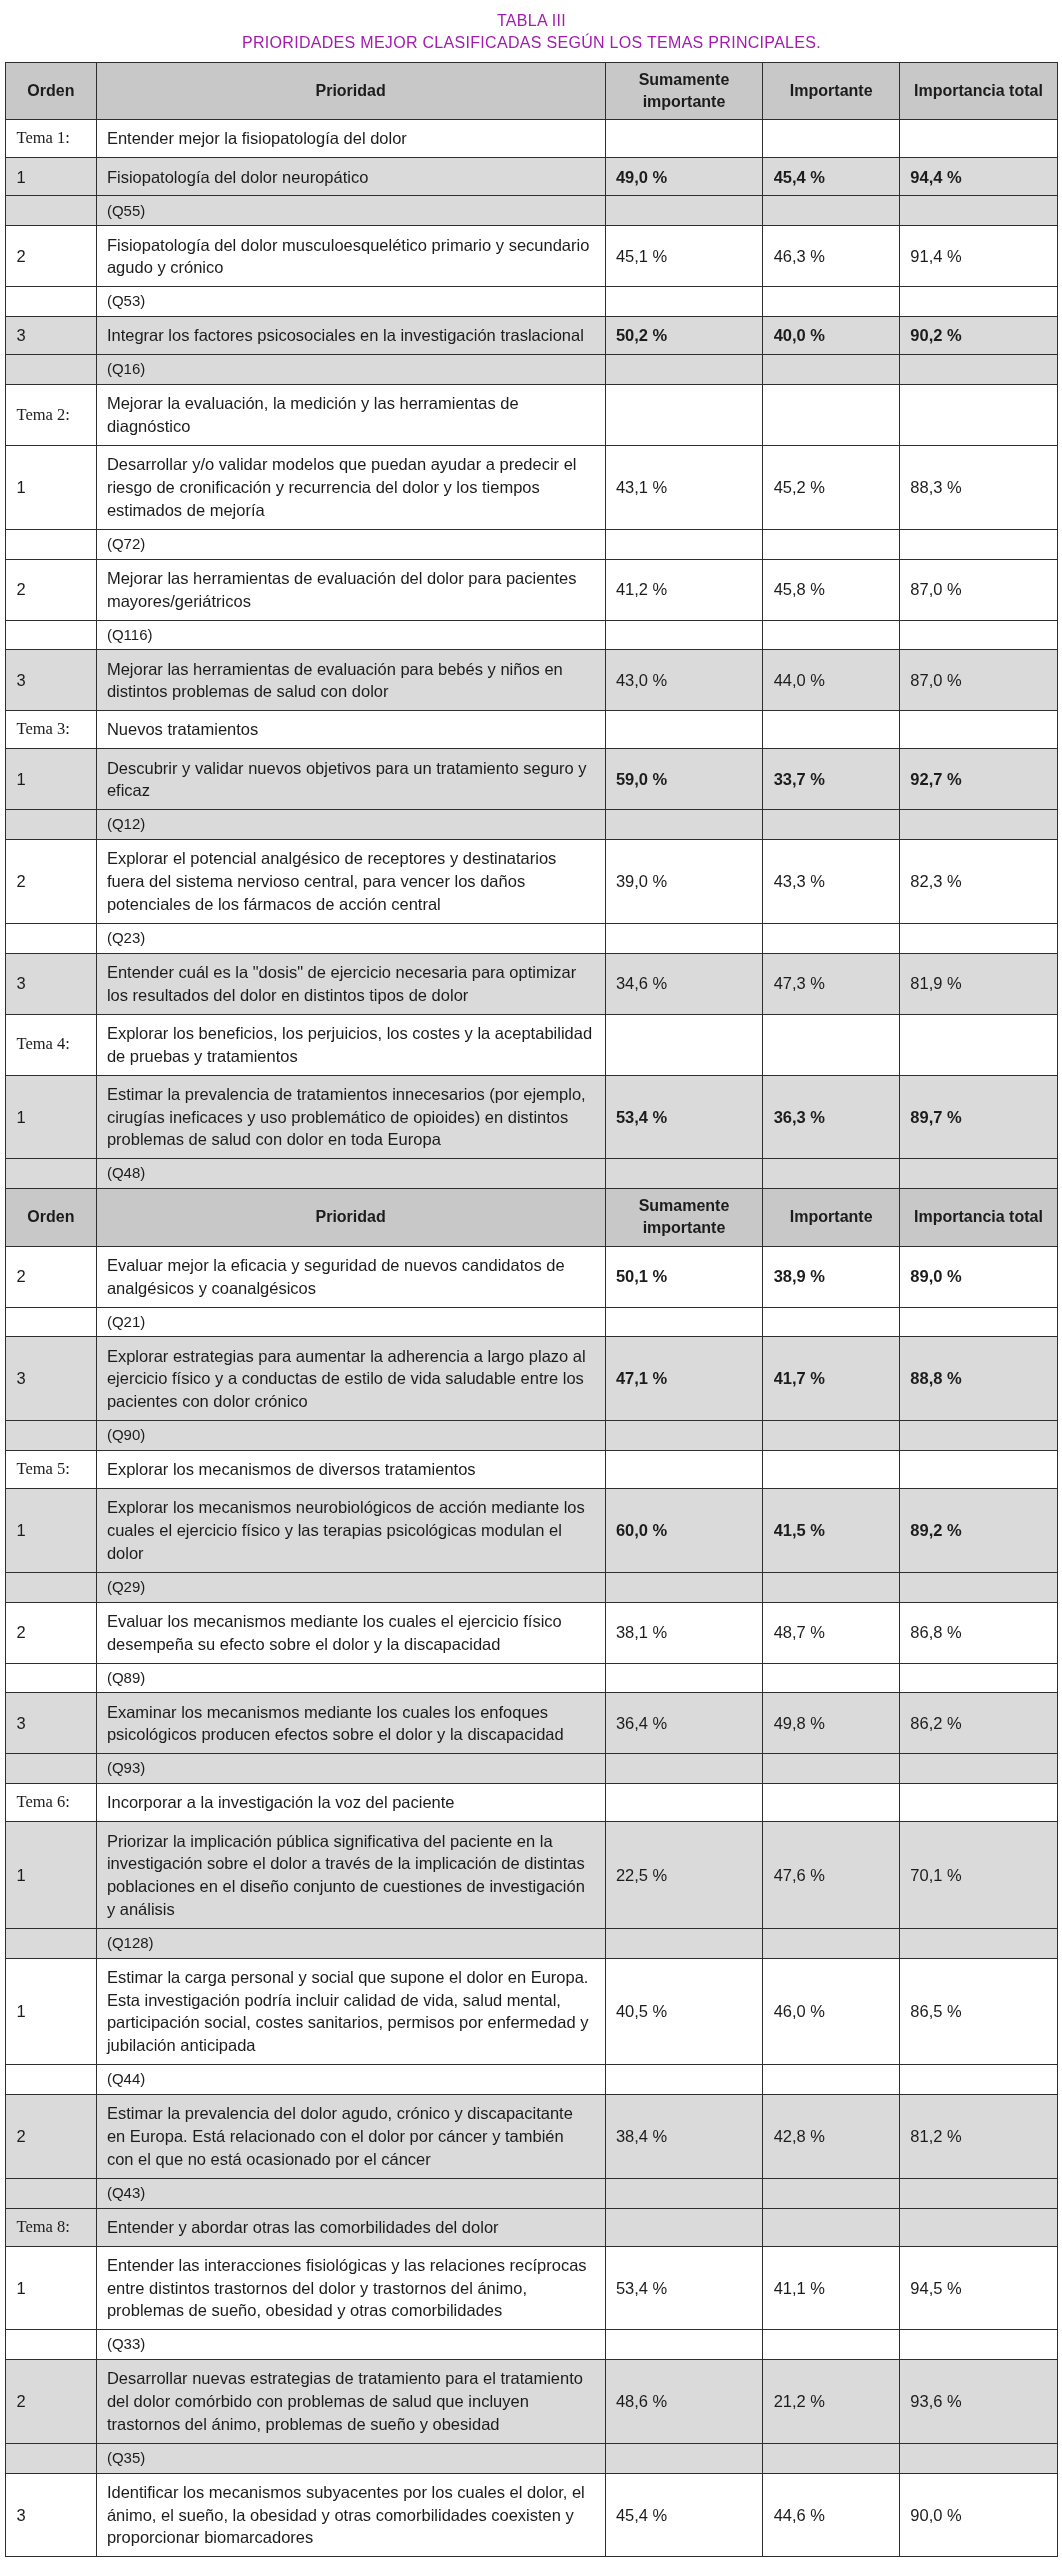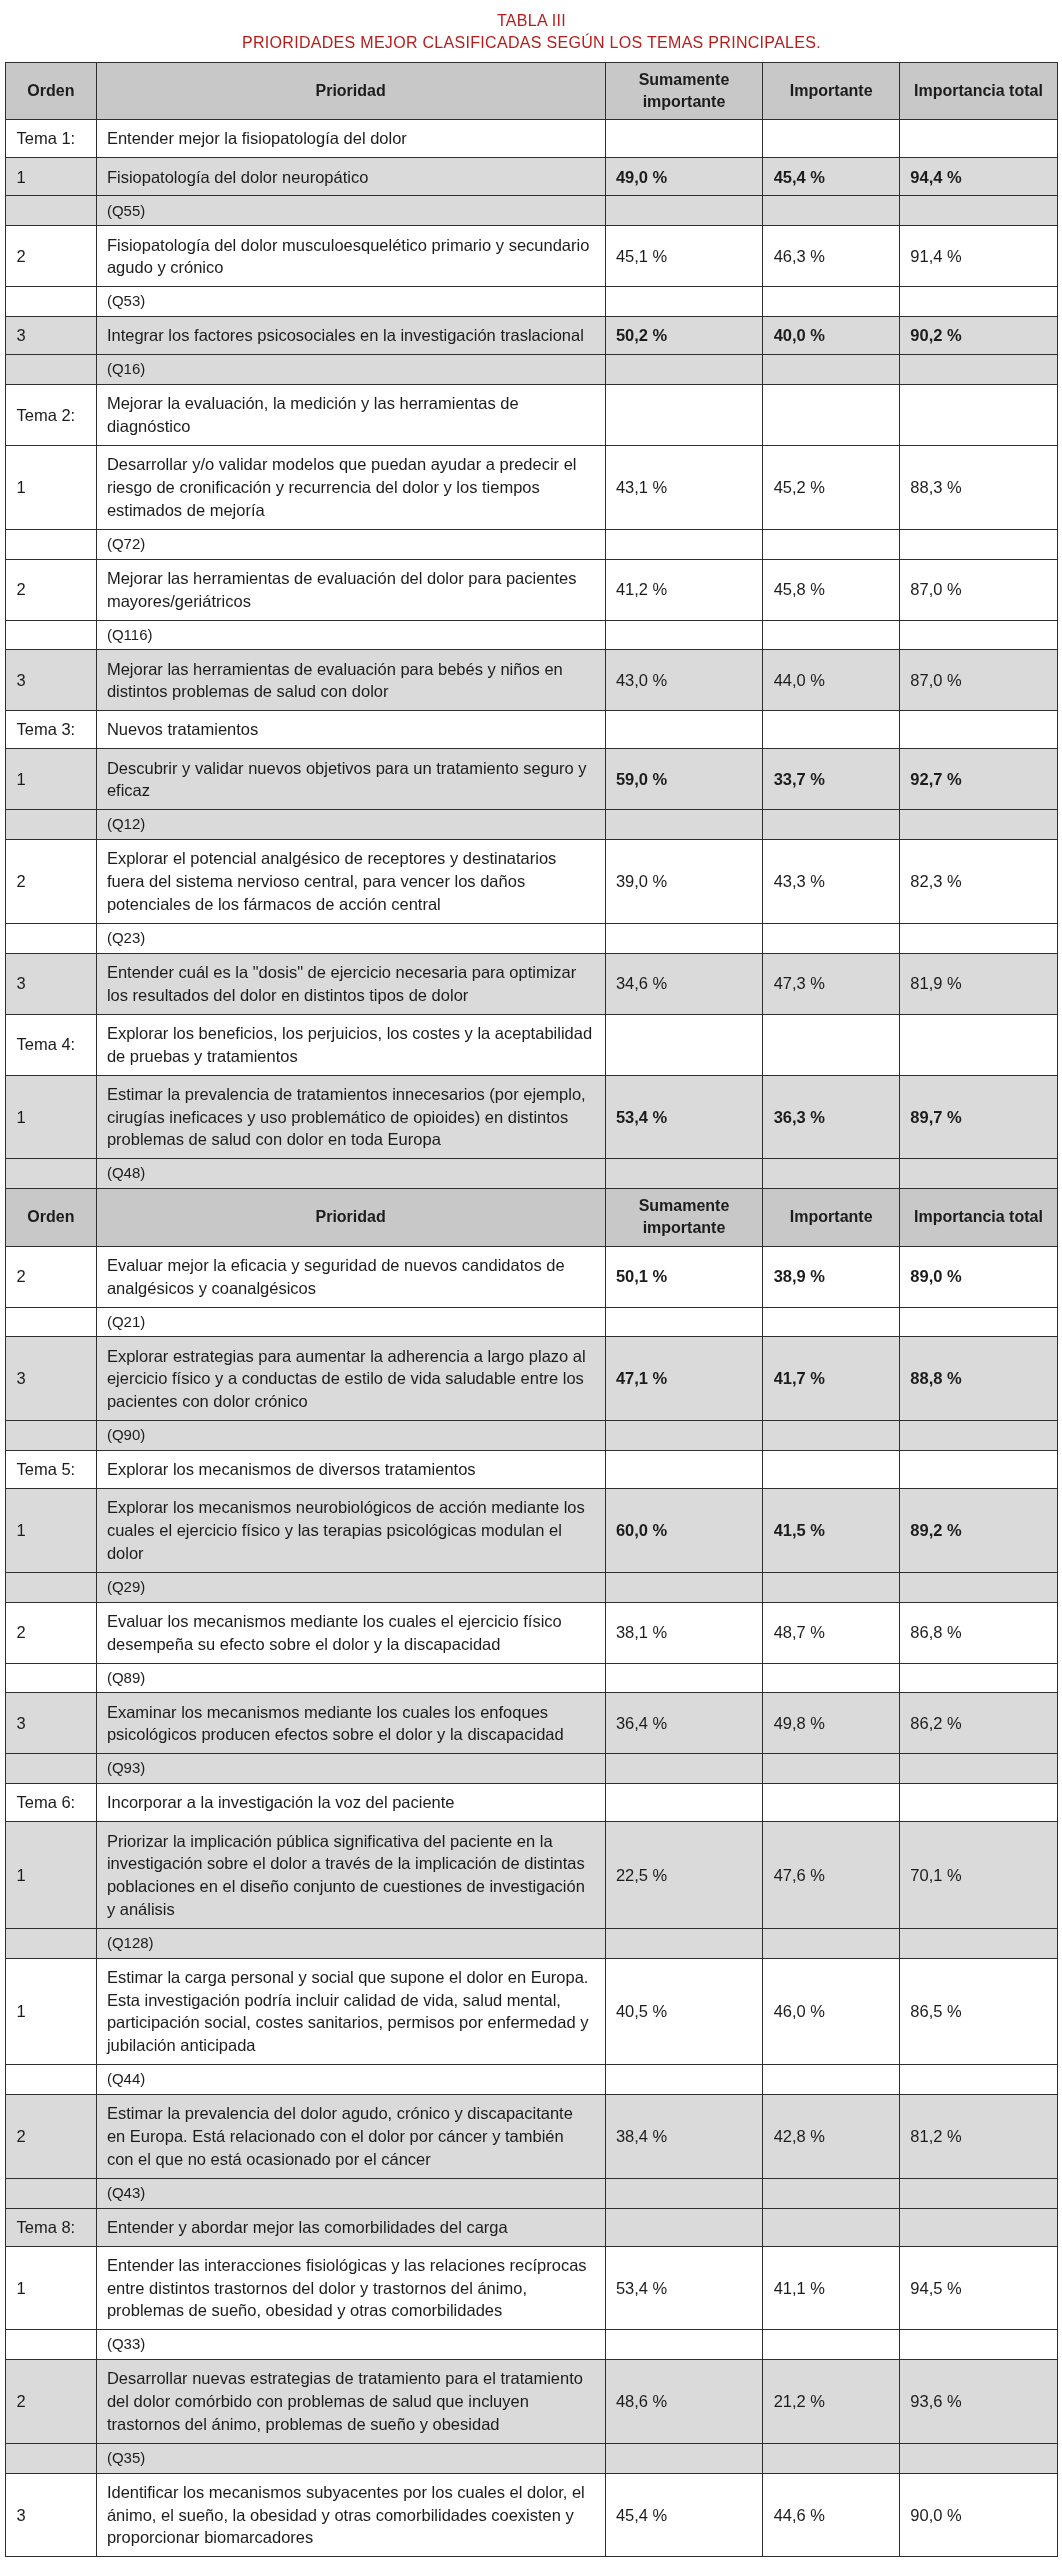--- a/index.html
+++ b/index.html
@@ -11,21 +11,21 @@
     color: #1c1c1c;
   }
   .page {
     width: 1063px;
     padding: 8.2px 5.2px 12.4px 5.2px;
   }
   .title-block {
     text-align: center;
     font-size: 16px;
     line-height: 1.35;
-    color: #b91c1c;
+    color: #a21caf;
     letter-spacing: 0.3px;
     margin: 2.1px 0 8.2px 0;
   }
   table.priorities {
     width: 100%;
     border-collapse: collapse;
     border: 1.5px solid var(--border, #2e2e2e);
     table-layout: fixed;
   }
   table.priorities td {
@@ -39,21 +39,21 @@
   }
   tr.header-row td {
     background: var(--header-bg, #c7c7c7);
     font-weight: bold;
     text-align: center;
     padding: 6.2px 5.2px;
     font-size: 16px;
   }
   tr.shaded td { background: var(--shaded-bg, #d9d9d9); }
   td.orden { text-align: center; padding-left: 4.1px; padding-right: 4.1px; }
-  td.tema-label { padding-left: 6.2px; padding-right: 3.1px; white-space: nowrap; }
+  td.tema-label { padding-left: 6.2px; padding-right: 3.1px; white-space: nowrap; font-family: Liberation Serif, serif; }
   td.pct { text-align: center; white-space: nowrap; padding-left: 4.1px; padding-right: 4.1px; }
   tr.bold td.pct { font-weight: bold; }
   tr.q-row td { padding-top: 4.1px; padding-bottom: 4.1px; font-size: 15px; }
 </style>
 </head>
 <body>
 
 <div class="page">
 
   <div class="title-block">
@@ -359,21 +359,21 @@
         </tr>
         <tr class="shaded q-row">
           <td class="orden"></td>
           <td class="texto">(Q43)</td>
           <td class="pct"></td>
           <td class="pct"></td>
           <td class="pct"></td>
         </tr>
         <tr class="shaded">
           <td class="tema-label">Tema 8:</td>
-          <td class="texto">Entender y abordar mejor las comorbilidades del carga</td>
+          <td class="texto">Entender y abordar otras las comorbilidades del dolor</td>
           <td class="pct"></td>
           <td class="pct"></td>
           <td class="pct"></td>
         </tr>
         <tr>
           <td class="orden">1</td>
           <td class="texto">Entender las interacciones fisiológicas y las relaciones recíprocas entre distintos trastornos del dolor y trastornos del ánimo, problemas de sueño, obesidad y otras comorbilidades</td>
           <td class="pct">53,4 %</td>
           <td class="pct">41,1 %</td>
           <td class="pct">94,5 %</td>

